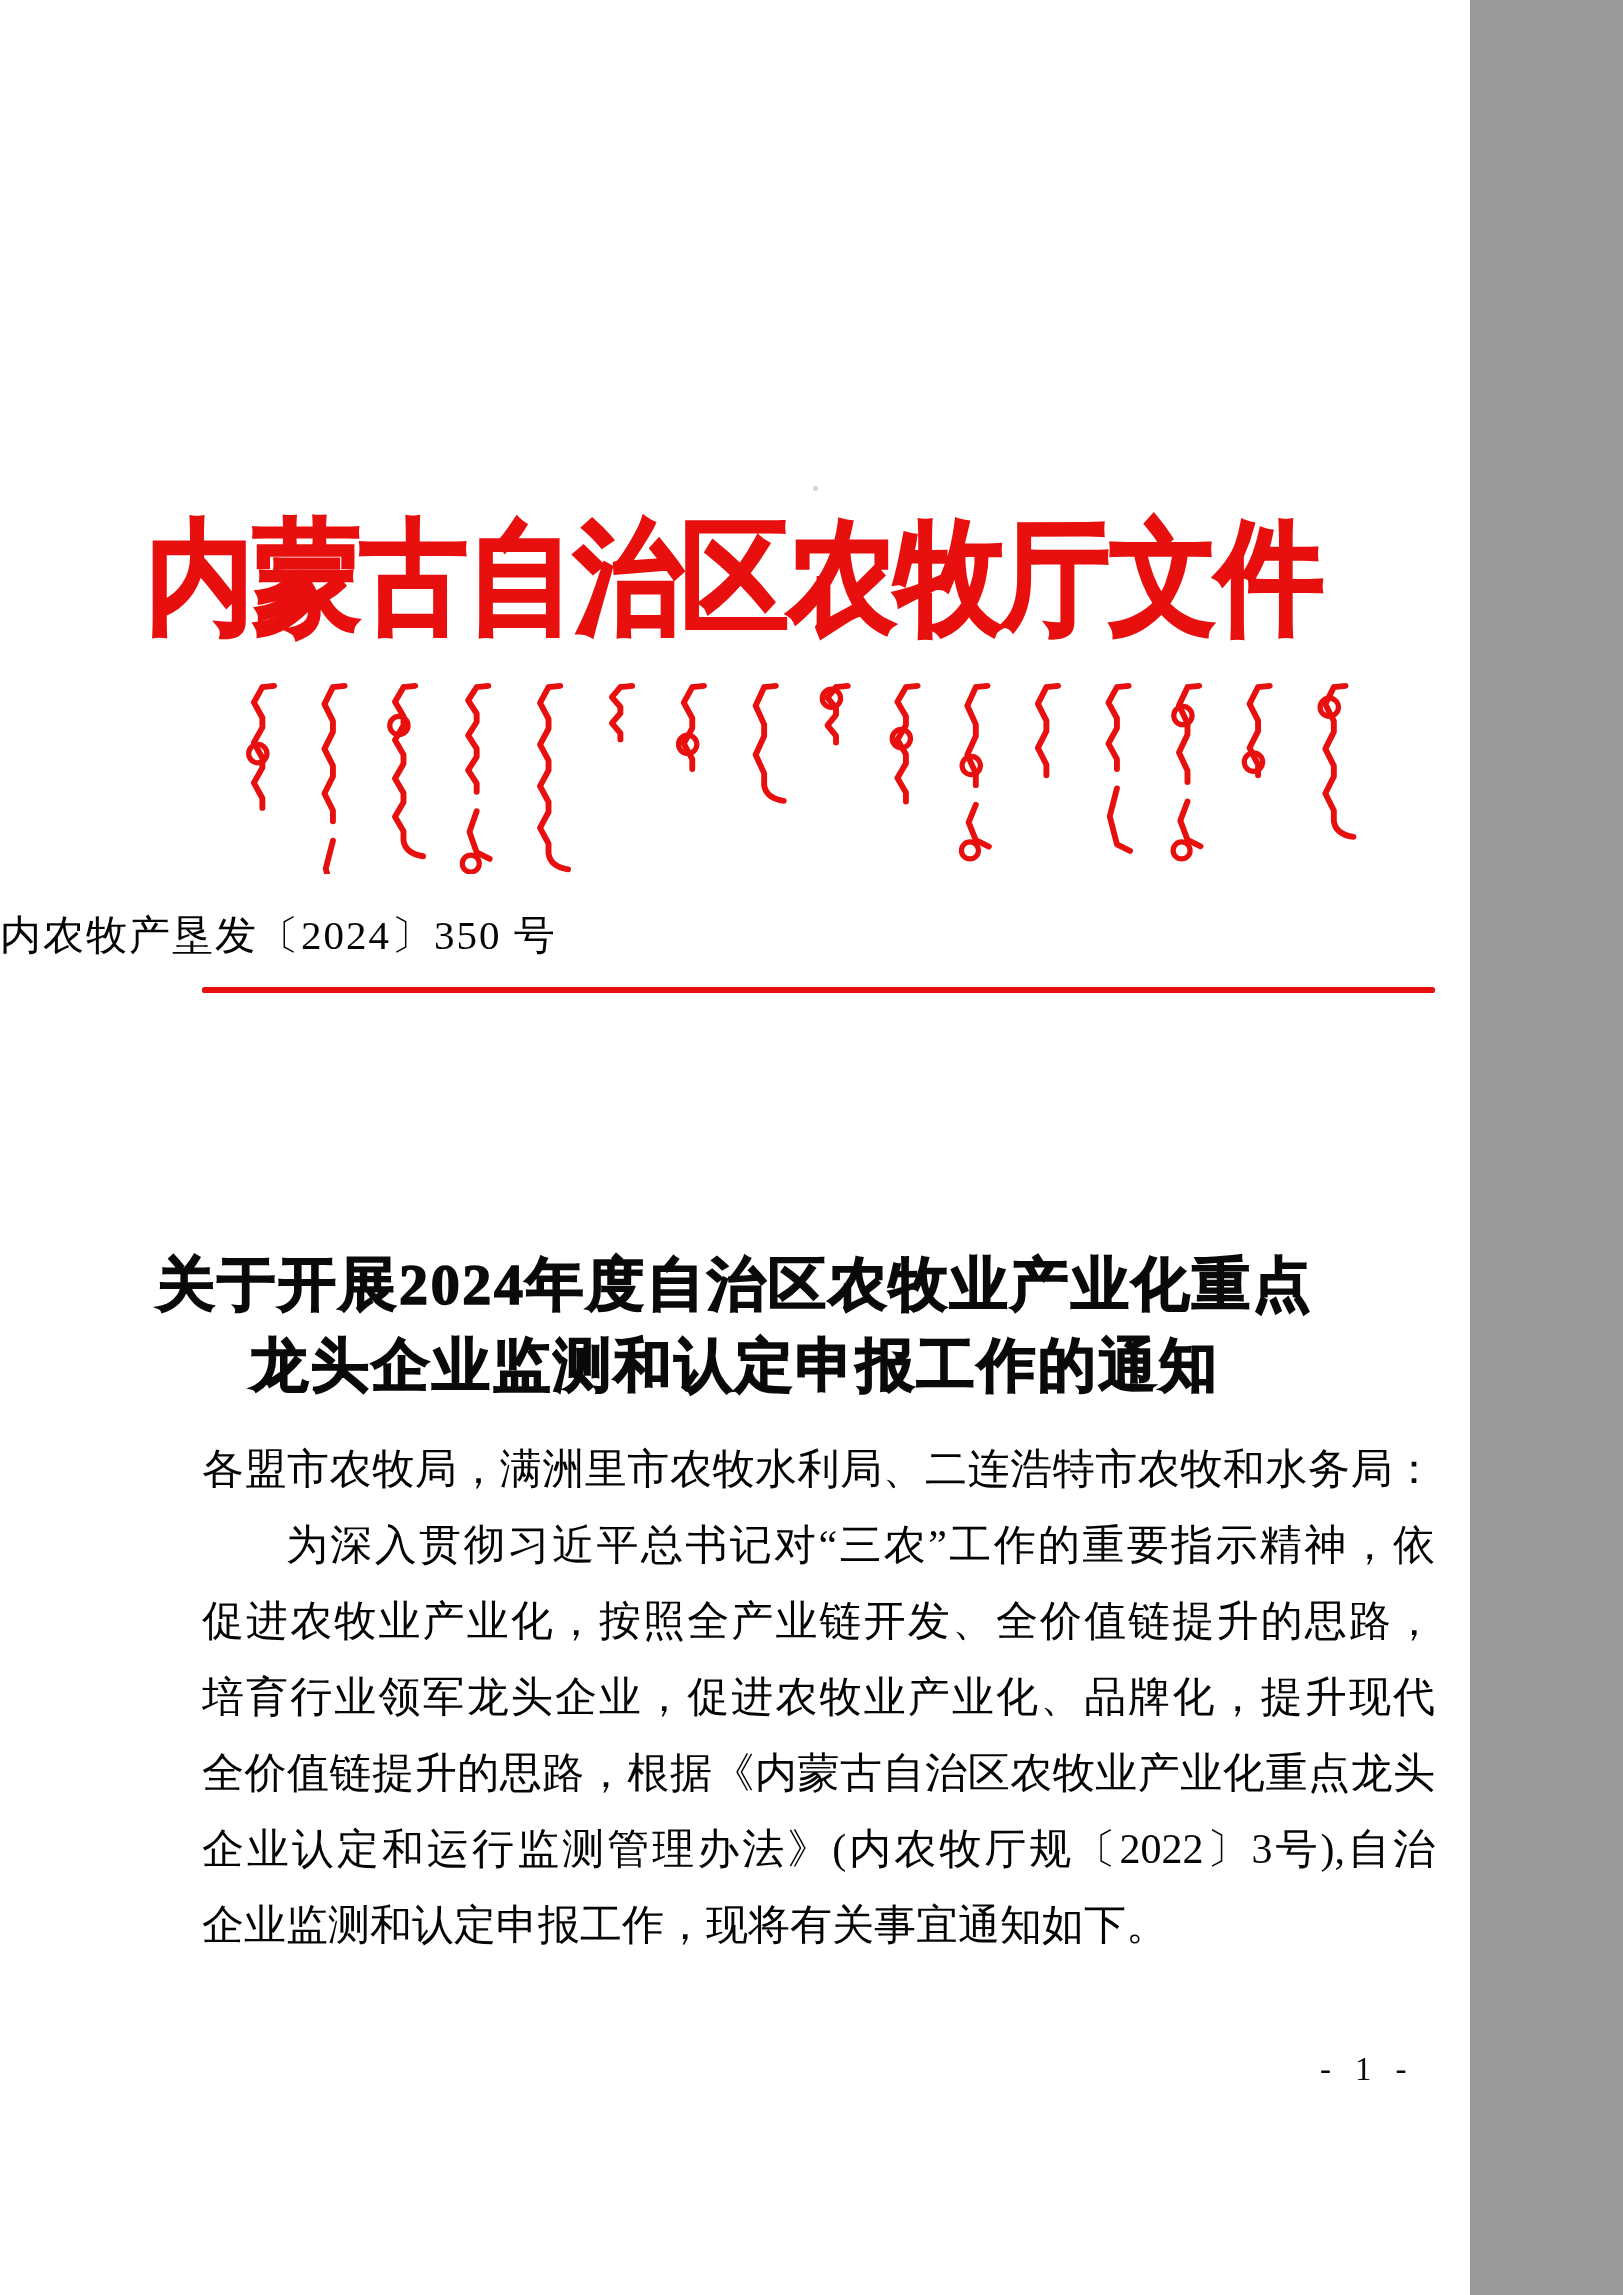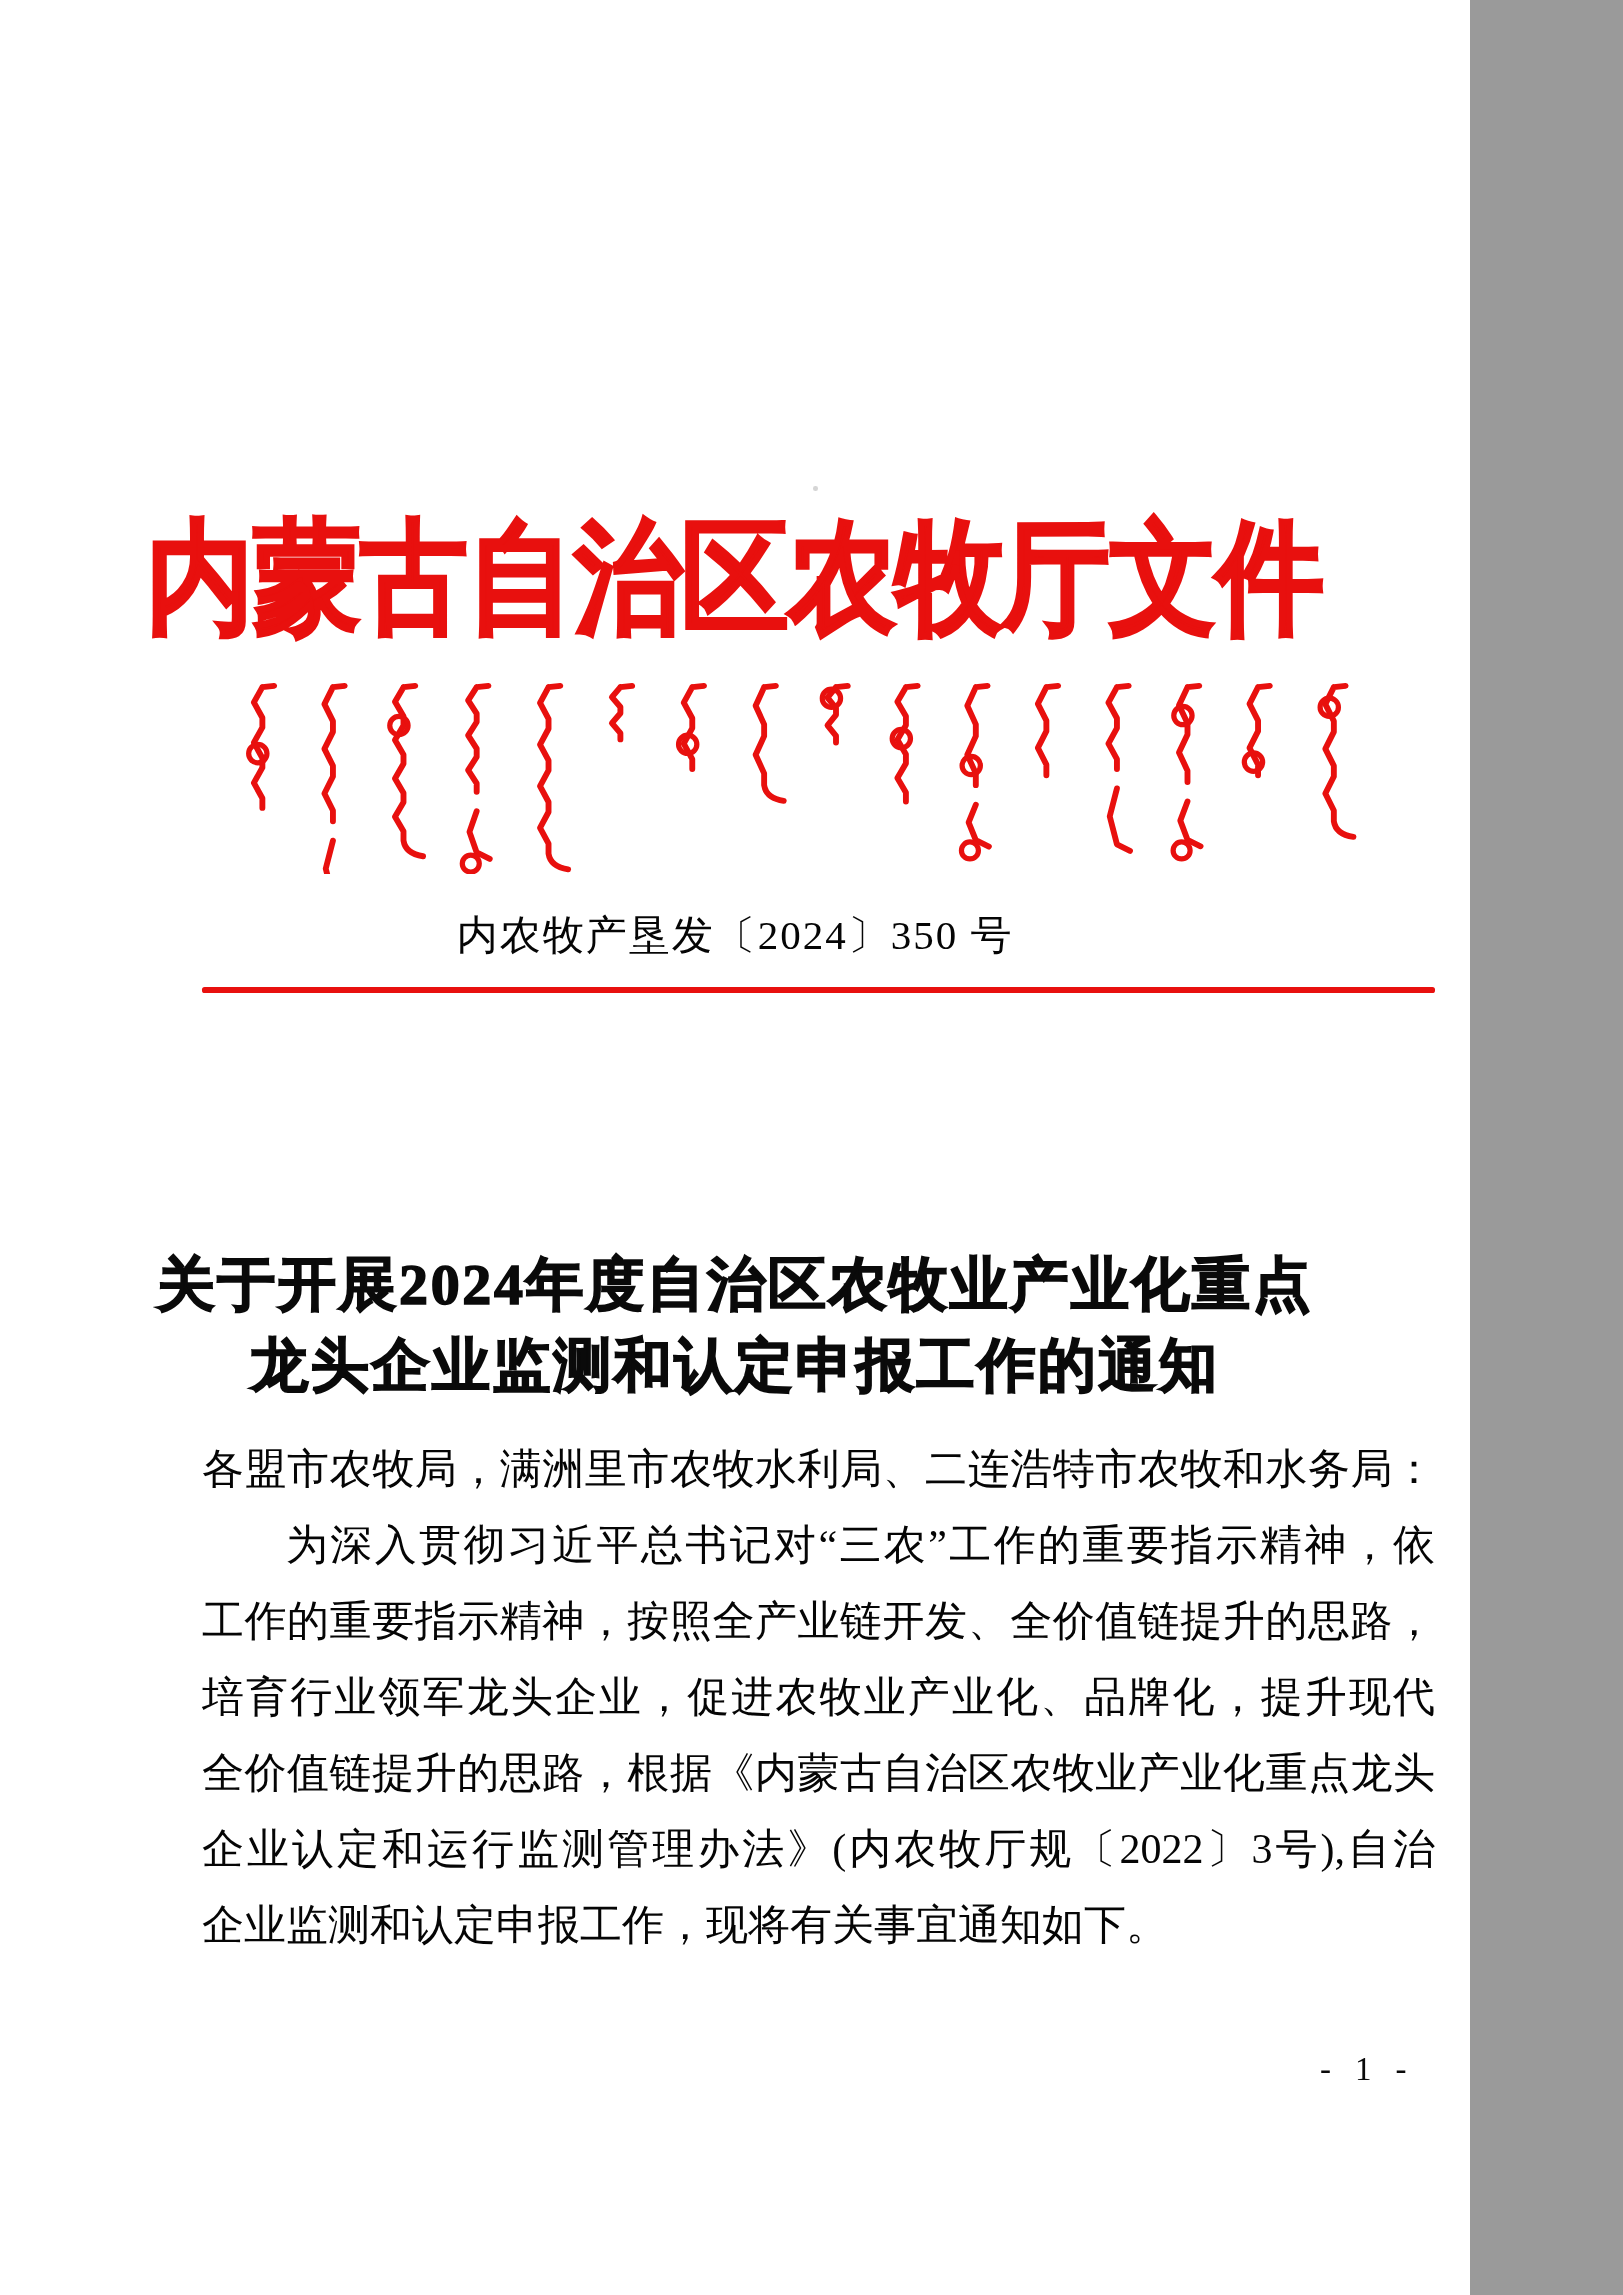--- a/index.html
+++ b/index.html
@@ -21,21 +21,20 @@
     transform:scaleX(0.87);
     letter-spacing:0;
     white-space:nowrap;
   }
   .mongol-band{
     position:absolute;top:678px;left:0;
     width:1623px;height:196px;
   }
   .doc-number{
     position:absolute;top:913px;left:0;width:100%;
-    text-align:center;
     font-size:41px;line-height:1.1;
     letter-spacing:2px;
     color:#050505;
     white-space:nowrap;
   }
   .red-rule{
     position:absolute;top:987px;left:202px;
     width:1233px;height:5.9px;
     background:var(--red,#e8100e);
     border-radius:2.6px;
@@ -158,21 +157,21 @@
   <div class="red-rule"></div>
 
   <div class="doc-title">
     <div>关于开展2024年度自治区农牧业产业化重点</div>
     <div>龙头企业监测和认定申报工作的通知</div>
   </div>
 
   <div class="doc-body">
       <div class="body-line">各盟市农牧局，满洲里市农牧水利局、二连浩特市农牧和水务局：</div>
       <div class="body-line indent">为深入贯彻习近平总书记对“三农”工作的重要指示精神，依</div>
-      <div class="body-line">工作的重要指示精神，按照全产业链开发、全价值链提升的思路，</div>
+      <div class="body-line">促进农牧业产业化，按照全产业链开发、全价值链提升的思路，</div>
       <div class="body-line">培育行业领军龙头企业，促进农牧业产业化、品牌化，提升现代</div>
       <div class="body-line">全价值链提升的思路，根据《内蒙古自治区农牧业产业化重点龙头</div>
       <div class="body-line">企业认定和运行监测管理办法》(内农牧厅规〔2022〕3号),自治</div>
       <div class="body-line nofill">企业监测和认定申报工作，现将有关事宜通知如下。</div>
     </div>
 
   <div class="page-number">- 1 -</div>
 
   <div class="scan-speck"></div>
 

